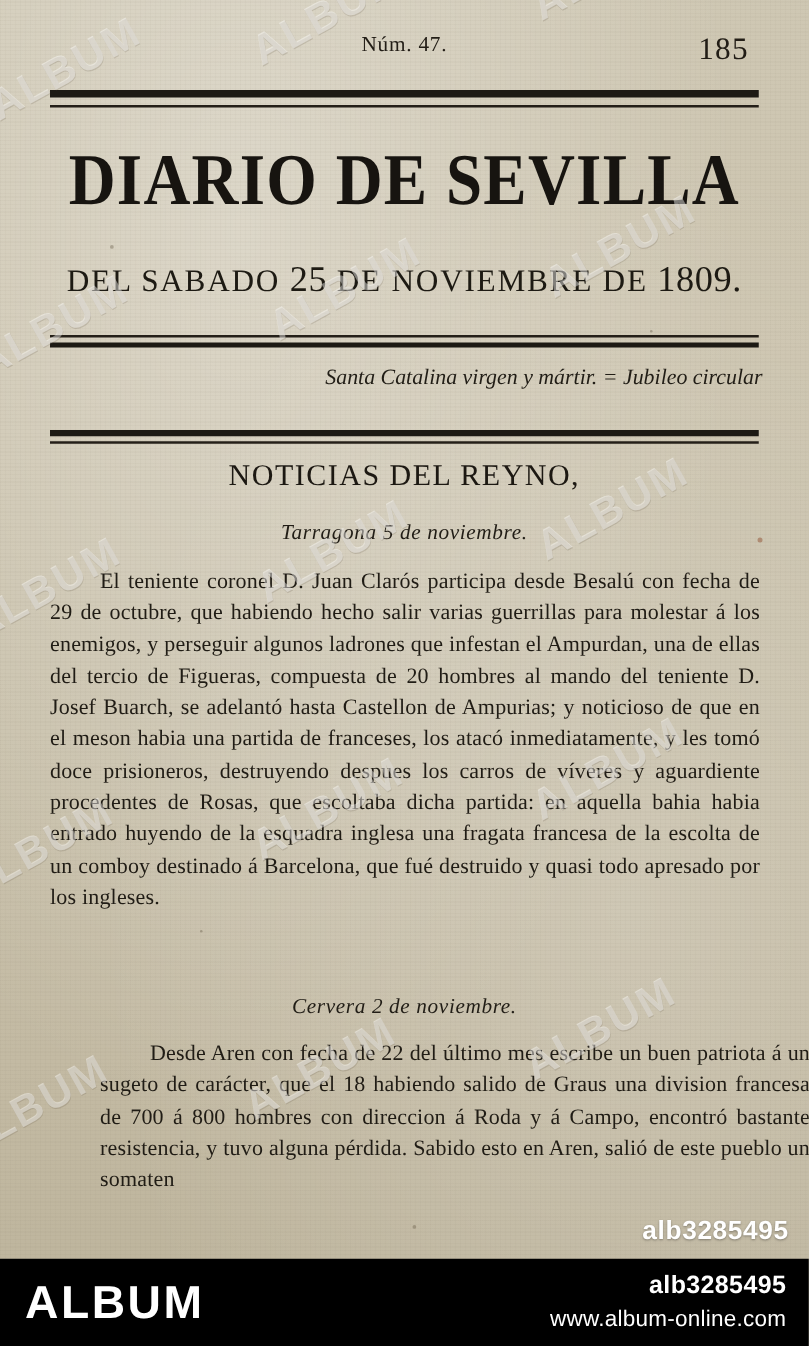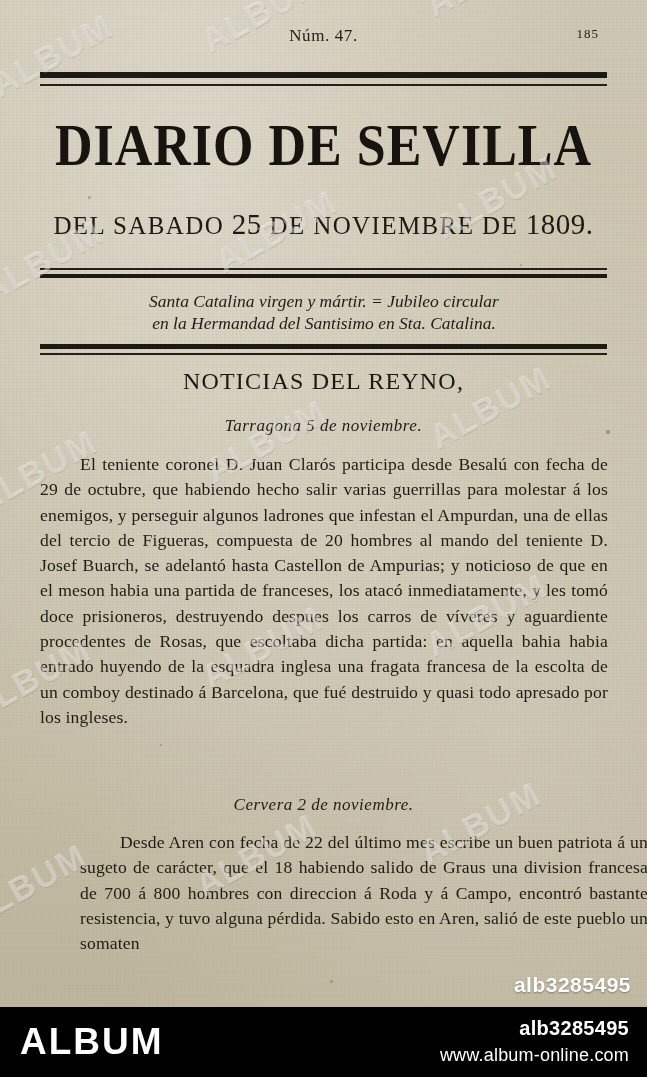--- a/index.html
+++ b/index.html
@@ -59,21 +59,21 @@
     width: 100%;
     text-align: center;
     font-size: 17px;
     letter-spacing: 0.6px;
     color: #221d16;
   }
   .page-number {
     position: absolute;
     top: 26px;
     right: 48px;
-    font-size: 13px;
+    font-size: 25px;
     letter-spacing: 1px;
     color: #221d16;
     text-align: right;
   }
 
   .rule-thick {
     position: absolute;
     left: 40px;
     width: 567px;
     height: 6px;
@@ -117,21 +117,21 @@
   .subtitle .big {
     font-size: 29px;
     letter-spacing: 0.5px;
   }
 
   .saint-block {
     position: absolute;
     left: 38px;
     top: 290px;
     width: 572px;
-    text-align: center;
+    text-align: right;
     font-style: italic;
     font-size: 17.5px;
     line-height: 22px;
     color: #211d16;
   }
 
   .section-head {
     position: absolute;
     left: 0;
     top: 368px;
@@ -263,21 +263,20 @@
       <span class="big">25</span>
       <span>DE NOVIEMBRE DE</span>
       <span class="big">1809.</span>
     </div>
 
     <div class="rule-thin" style="top:268px;"></div>
     <div class="rule-thick" style="top:274px; height:4px;"></div>
 
     <div class="saint-block">
       <div>Santa Catalina virgen y mártir. = Jubileo circular</div>
-      <div>en la Hermandad del Santisimo en Sta. Catalina.</div>
     </div>
 
     <div class="rule-thick" style="top:344px; height:5px;"></div>
     <div class="rule-thin" style="top:353px;"></div>
 
     <div class="section-head">NOTICIAS DEL REYNO,</div>
 
     <div class="dateline d1">Tarragona 5 de noviembre.</div>
     <div class="para p1">
       <span class="ind"></span><span>El teniente coronel D. Juan Clarós participa desde Besalú con fecha de 29 de octubre, que habiendo hecho salir varias guerrillas para molestar á los enemigos, y perseguir algunos ladrones que infestan el Ampurdan, una de ellas del tercio de Figueras, compuesta de 20 hombres al mando del teniente D. Josef Buarch, se adelantó hasta Castellon de Ampurias; y noticioso de que en el meson habia una partida de franceses, los atacó inmediatamente, y les tomó doce prisioneros, destruyendo despues los carros de víveres y aguardiente procedentes de Rosas, que escoltaba dicha partida: en aquella bahia habia entrado huyendo de la esquadra inglesa una fragata francesa de la escolta de un comboy destinado á Barcelona, que fué destruido y quasi todo apresado por los ingleses.</span>

